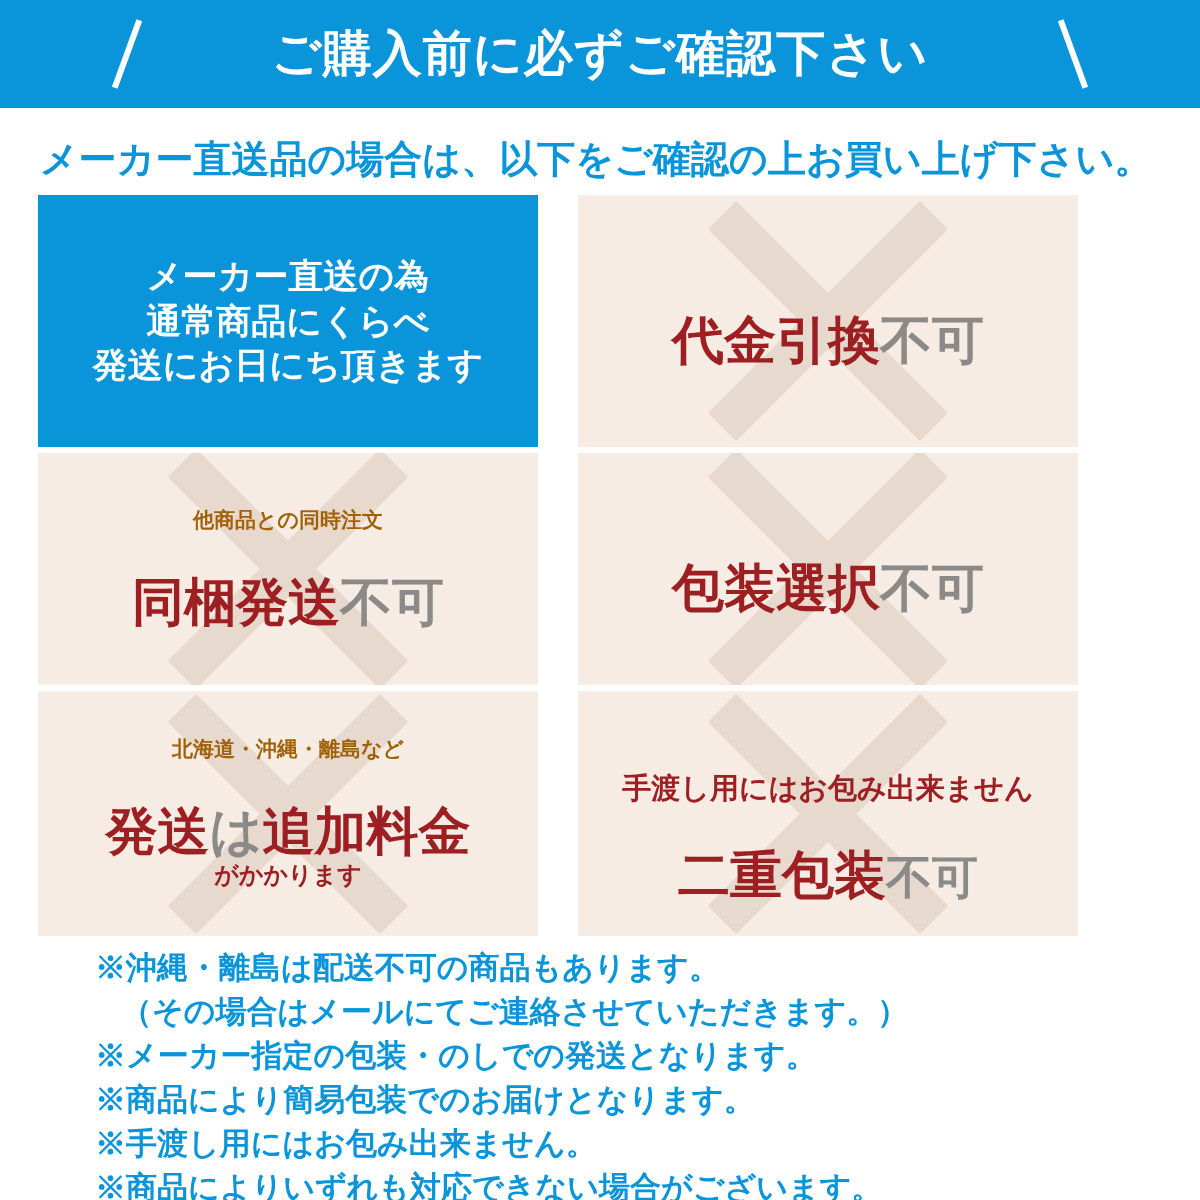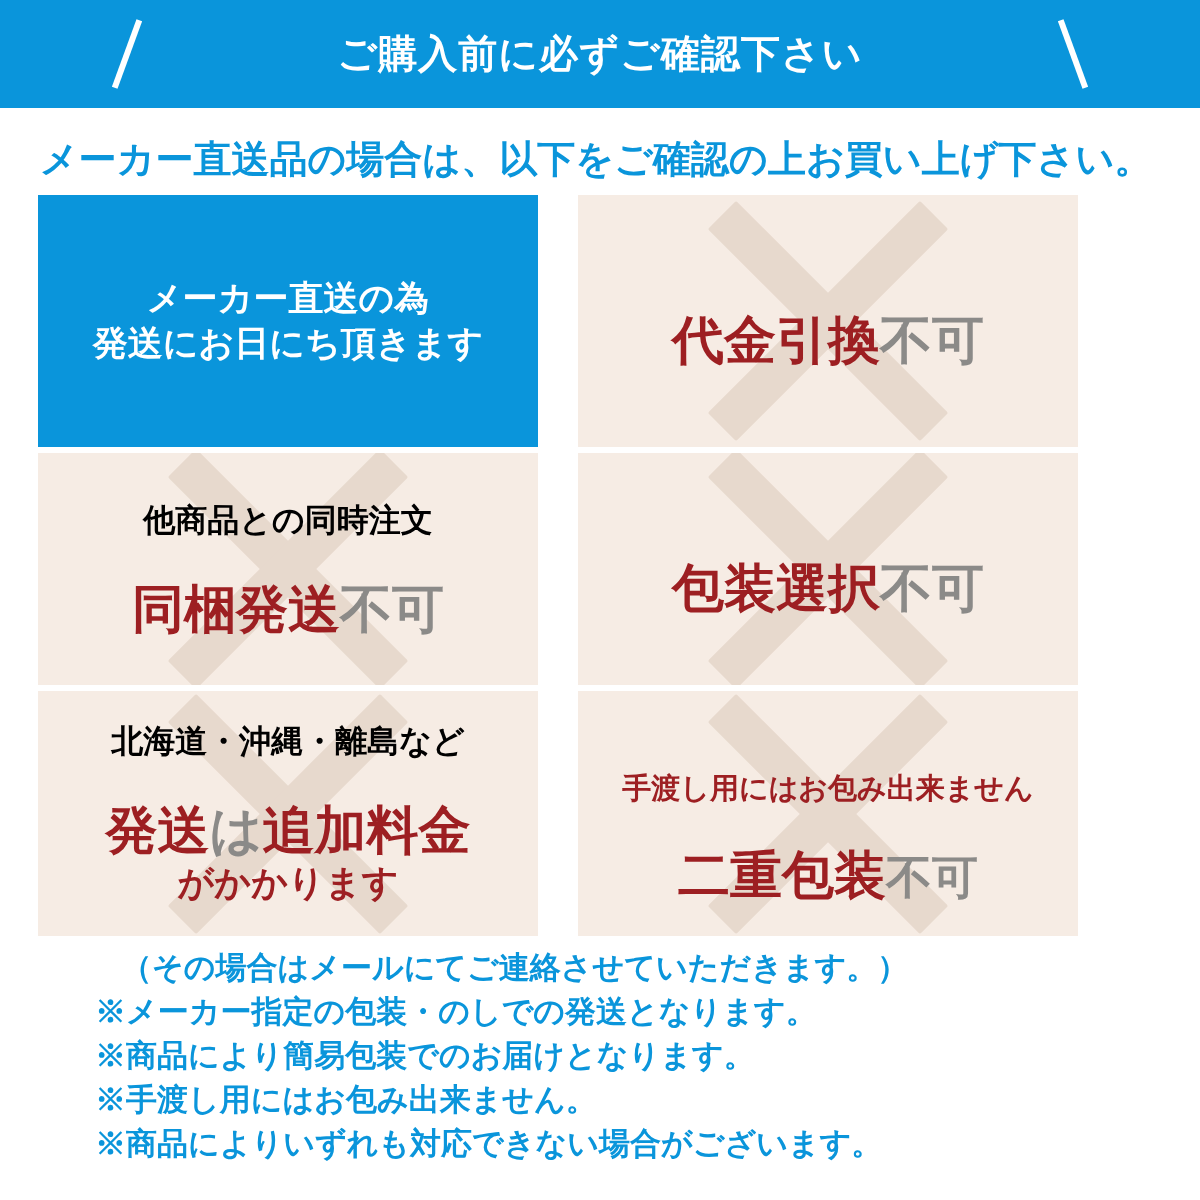--- a/index.html
+++ b/index.html
@@ -24,21 +24,21 @@
   .header {
     position: relative;
     height: 108px;
     background: #0a95db;
     display: flex;
     align-items: center;
     justify-content: center;
   }
   .header-title {
     color: #ffffff;
-    font-size: 39px;
+    font-size: 49px;
     font-weight: bold;
     letter-spacing: 1px;
     white-space: nowrap;
   }
   .slash {
     position: absolute;
     top: 18px;
     width: 6px;
     height: 72px;
     background: #ffffff;
@@ -111,22 +111,22 @@
     z-index: 2;
     line-height: 1.28;
   }
   .line-white {
     color: #ffffff;
     font-size: 35px;
     font-weight: bold;
     white-space: nowrap;
   }
   .small-red {
-    color: #000000;
-    font-size: 32px;
+    color: #a16207;
+    font-size: 21px;
     font-weight: bold;
     white-space: nowrap;
   }
   .small-red-wide {
     color: #9d1f22;
     font-size: 29px;
     font-weight: bold;
     white-space: nowrap;
     margin-top: 48px;
   }
@@ -150,21 +150,21 @@
     font-size: 52px;
     font-weight: bold;
   }
   .mid-grey {
     color: #8b8a88;
     font-size: 46px;
     font-weight: bold;
   }
   .tail-red {
     color: #9d1f22;
-    font-size: 36px;
+    font-size: 24px;
     font-weight: bold;
     white-space: nowrap;
   }
 
   
   .notes {
     width: 1010px;
     margin: 10px auto 0 auto;
     color: #0a95db;
     font-size: 31px;
@@ -189,20 +189,21 @@
     <div class="slash slash-right"></div>
   </div>
 
   <div class="subtitle">メーカー直送品の場合は、以下をご確認の上お買い上げ下さい。</div>
 
   <div class="grid">
 
     <div class="card blue">
       <div class="content">
         <div class="line-white">メーカー直送の為</div>
+        <div class="line-white">通常商品にくらべ</div>
         <div class="line-white">発送にお日にち頂きます</div>
       </div>
     </div>
 
     <div class="card">
       <div class="x-mark">
         <span class="a"></span>
           <span class="b"></span>
       </div>
       <div class="content">
@@ -260,20 +261,21 @@
         <div class="small-red-wide">手渡し用にはお包み出来ません</div>
         <div class="big-line">
           <span class="mid-red">二重包装</span><span class="mid-grey">不可</span>
         </div>
       </div>
     </div>
 
   </div>
 
   <div class="notes">
+    <div>※沖縄・離島は配送不可の商品もあります。</div>
     <div class="indent">（その場合はメールにてご連絡させていただきます。）</div>
     <div>※メーカー指定の包装・のしでの発送となります。</div>
     <div>※商品により簡易包装でのお届けとなります。</div>
     <div>※手渡し用にはお包み出来ません。</div>
     <div>※商品によりいずれも対応できない場合がございます。</div>
   </div>
 
 </div>
 
 </body></html>

